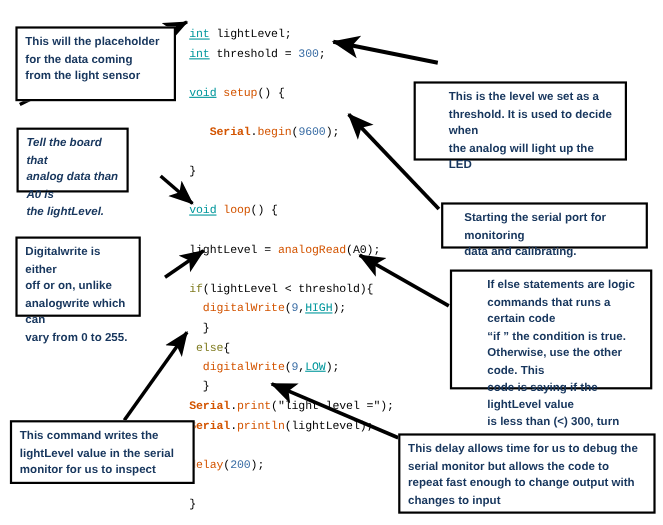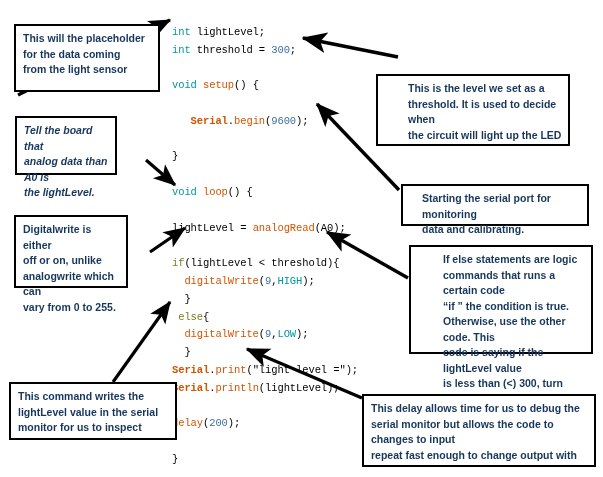--- a/index.html
+++ b/index.html
@@ -38,21 +38,21 @@
     top: 6px;
     width: 225px;
     font-family: "Liberation Mono", "DejaVu Sans Mono", monospace;
     font-size: 10.5px;
     line-height: 17.8px;
     white-space: pre;
     color: #000000;
     letter-spacing: -0.1px;
   }
   .code .ln { display: block; height: 17.8px; }
-  .kw   { color: #00979c; }              
+  .kw   { color: #00979c; text-decoration: underline; }              
   .fn   { color: #d35400; }              
   .obj  { color: #d35400; font-weight: bold; } 
   .num  { color: #3b6ea5; }              
   .ctl  { color: #7f7b20; }              
   .str  { color: #000000; }
   .plain{ color: #000000; }
 
   
   .box {
     position: absolute;
@@ -148,38 +148,38 @@
 
   <div class="box" id="box-serialwrite">
     <p>This command writes the</p>
     <p>lightLevel value in the serial</p>
     <p>monitor for us to inspect</p>
   </div>
 
   <div class="box" id="box-threshold">
     <p>This is the level we set as a</p>
     <p>threshold. It is used to decide when</p>
-    <p>the circuit will light up the LED</p>
+    <p>the analog will light up the LED</p>
   </div>
 
   <div class="box" id="box-serialport">
     <p>Starting the serial port for monitoring</p>
     <p>data and calibrating.</p>
   </div>
 
   <div class="box" id="box-ifelse">
     <p>If else statements are logic</p>
     <p>commands that runs a certain code</p>
     <p>“if ” the condition is true.</p>
     <p>Otherwise, use the other code. This</p>
     <p>code is saying if the lightLevel value</p>
     <p>is less than (&lt;) 300, turn LED on,</p>
     <p>otherwise keep LED off.</p>
   </div>
 
   <div class="box" id="box-delay">
     <p>This delay allows time for us to debug the</p>
     <p>serial monitor but allows the code to</p>
+    <p>repeat fast enough to change output with</p>
     <p>changes to input</p>
-    <p>repeat fast enough to change output with</p>
   </div>
 
 </div>
 
 </body></html>

